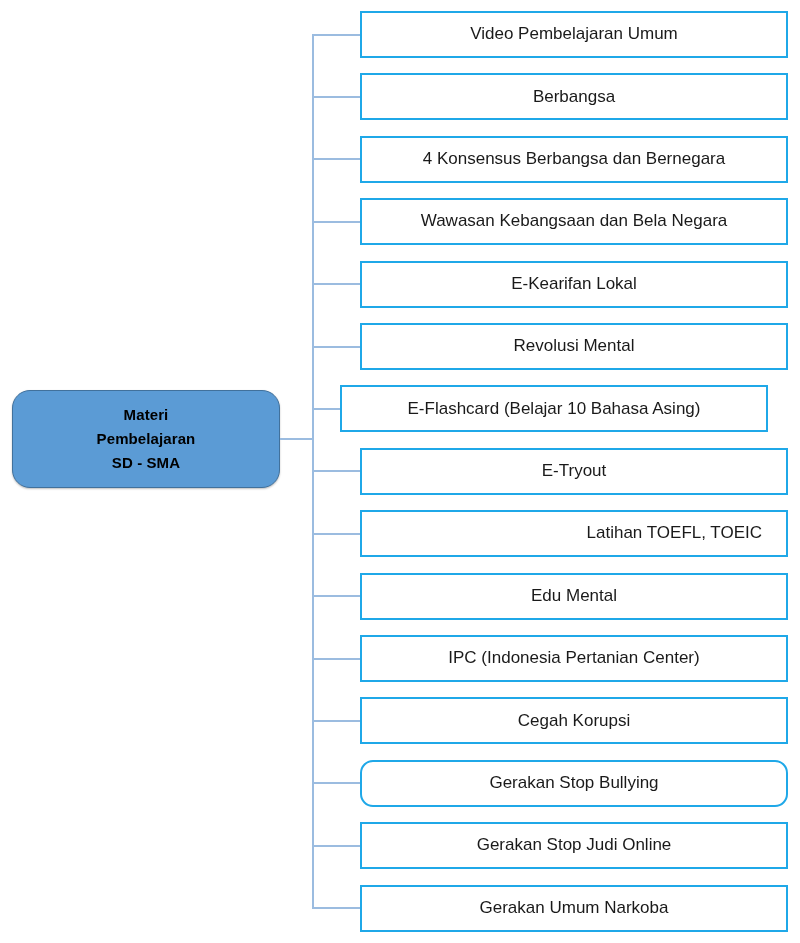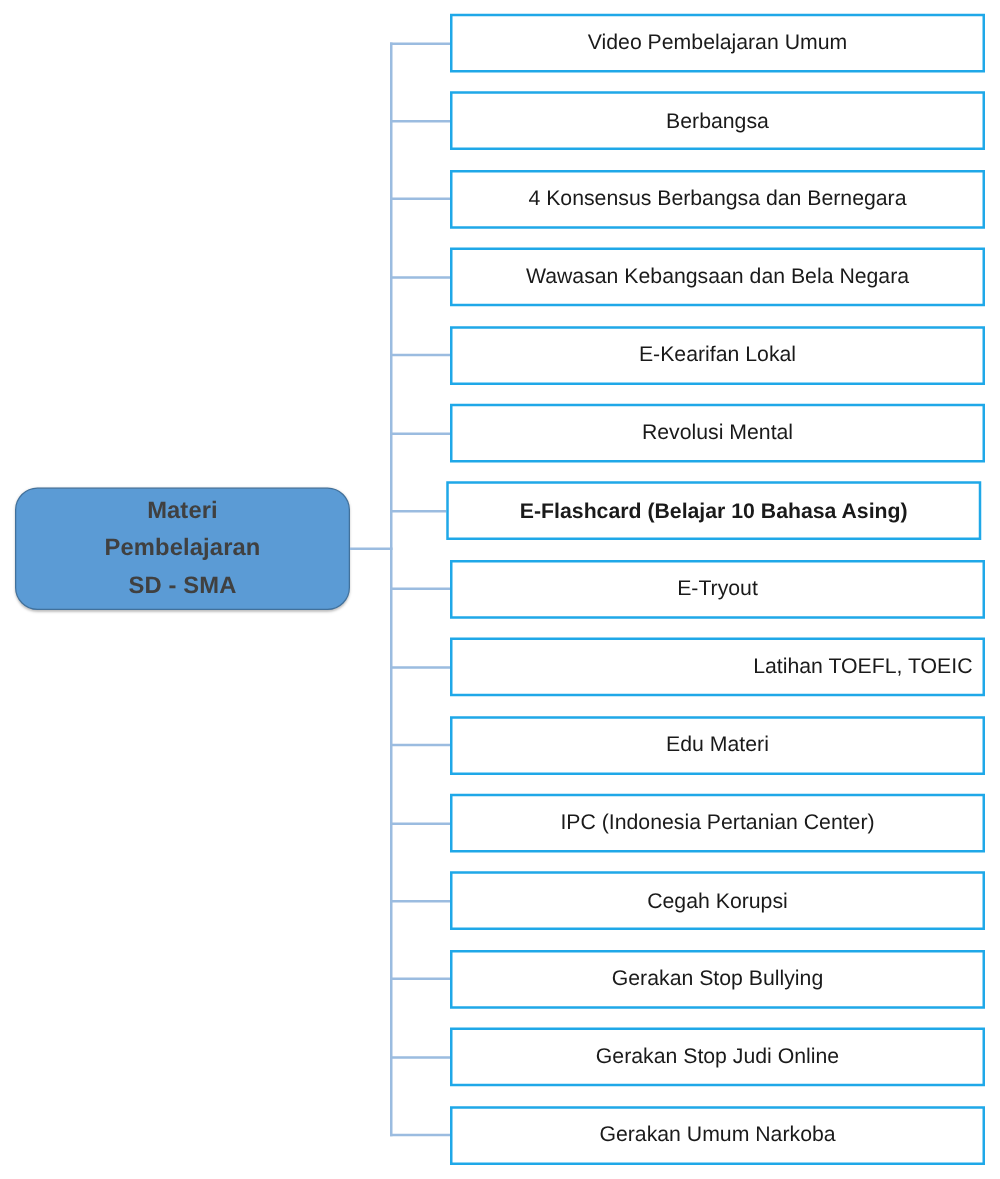--- a/index.html
+++ b/index.html
@@ -29,22 +29,22 @@
     box-sizing: border-box;
     background: #5B9BD5;
     border: 1px solid #41719C;
     border-radius: 18px;
     display: flex;
     align-items: center;
     justify-content: center;
     box-shadow: 0 1px 2px rgba(0,0,0,0.25);
   }
   #root-label {
-    color: #404040;
-    font-size: 19px;
+    color: #000000;
+    font-size: 15px;
     font-weight: bold;
     line-height: 1.58;
     text-align: center;
     white-space: pre-line;
     letter-spacing: 0.1px;
   }
 
   
   .connector-line {
     position: absolute;
@@ -65,21 +65,21 @@
     position: absolute;
     left: 360px;
     width: 428px;
     height: 47px;
     box-sizing: border-box;
     background: #ffffff;
     border: 2px solid #1FA8E8;
     display: flex;
     align-items: center;
     justify-content: center;
-    padding: 0 8px;
+    padding: 0 24px;
   }
   .leaf-label {
     color: #1A1A1A;
     font-size: 17px;
     line-height: 1.2;
     text-align: center;
     white-space: nowrap;
   }
 </style>
 </head>
@@ -125,39 +125,39 @@
       </div>
       <div class="leaf-box" style="top: 198.2px; left: 360px;">
         <span class="leaf-label">Wawasan Kebangsaan dan Bela Negara</span>
       </div>
       <div class="leaf-box" style="top: 260.6px; left: 360px;">
         <span class="leaf-label">E-Kearifan Lokal</span>
       </div>
       <div class="leaf-box" style="top: 323px; left: 360px;">
         <span class="leaf-label">Revolusi Mental</span>
       </div>
-      <div class="leaf-box" style="top: 385.4px; left: 357px; font-weight: bold;">
+      <div class="leaf-box" style="top: 385.4px; left: 340px;">
         <span class="leaf-label">E-Flashcard (Belajar 10 Bahasa Asing)</span>
       </div>
       <div class="leaf-box" style="top: 447.8px; left: 360px;">
         <span class="leaf-label">E-Tryout</span>
       </div>
       <div class="leaf-box" style="top: 510.2px; left: 360px; justify-content: flex-end;">
         <span class="leaf-label">Latihan TOEFL, TOEIC</span>
       </div>
       <div class="leaf-box" style="top: 572.6px; left: 360px;">
-        <span class="leaf-label">Edu Materi</span>
+        <span class="leaf-label">Edu Mental</span>
       </div>
       <div class="leaf-box" style="top: 635px; left: 360px;">
         <span class="leaf-label">IPC (Indonesia Pertanian Center)</span>
       </div>
       <div class="leaf-box" style="top: 697.4px; left: 360px;">
         <span class="leaf-label">Cegah Korupsi</span>
       </div>
-      <div class="leaf-box" style="top: 759.8px; left: 360px;">
+      <div class="leaf-box" style="top: 759.8px; left: 360px; border-radius: 13px;">
         <span class="leaf-label">Gerakan Stop Bullying</span>
       </div>
       <div class="leaf-box" style="top: 822.2px; left: 360px;">
         <span class="leaf-label">Gerakan Stop Judi Online</span>
       </div>
       <div class="leaf-box" style="top: 884.6px; left: 360px;">
         <span class="leaf-label">Gerakan Umum Narkoba</span>
       </div>
     </div>
 

